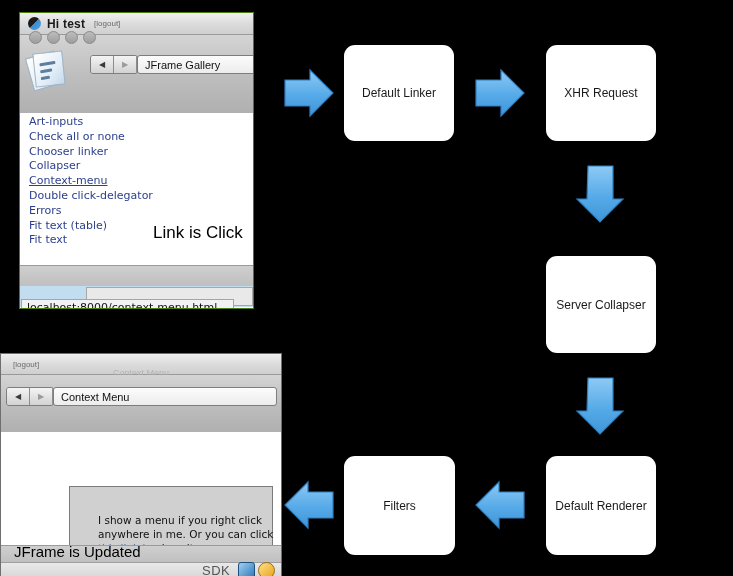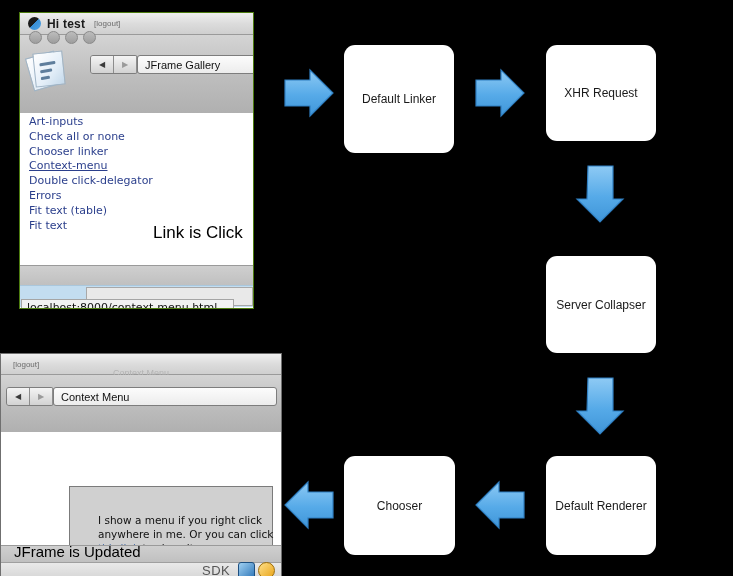--- a/index.html
+++ b/index.html
@@ -293,20 +293,21 @@
     <div class="urlfield" style="left:117px; top:20px; width:140px;">
       <span>JFrame Gallery</span>
     </div>
   </div>
 
   <div class="win-body" style="left:0; top:100px; width:233px; height:152px;">
     <div class="link-list">
       <a>Art-inputs</a>
       <a>Check all or none</a>
       <a>Chooser linker</a>
+      <a>Collapser</a>
       <a class="underlined">Context-menu</a>
       <a>Double click-delegator</a>
       <a>Errors</a>
       <a>Fit text (table)</a>
       <a>Fit text</a>
     </div>
     <div class="overlay-msg" style="left:133px; top:110px;">Link is Click</div>
   </div>
 
   <div class="statusbar" style="left:0; top:252px; width:233px; height:20px;"></div>
@@ -389,31 +390,31 @@
 
   <g>
     <path d="M244 492 L219 492 L219 482 L196 505 L219 528 L219 518 L244 518 Z" fill="url(#arrGrad)" stroke="#2f7fc2" stroke-width="1.2"></path>
   </g>
 
   <g>
     <path d="M53 492 L28 492 L28 482 L5 505 L28 528 L28 518 L53 518 Z" fill="url(#arrGrad)" stroke="#2f7fc2" stroke-width="1.2"></path>
   </g>
 </svg>
 
-<div class="node" style="left:344px; top:45px; width:110px; height:108px;">
+<div class="node" style="left:344px; top:45px; width:110px; height:96px;">
   <span>Default Linker</span>
 </div>
 
 <div class="node" style="left:546px; top:45px; width:110px; height:96px;">
   <span>XHR Request</span>
 </div>
 
 <div class="node" style="left:546px; top:256px; width:110px; height:97px;">
   <span>Server Collapser</span>
 </div>
 
 <div class="node" style="left:546px; top:456px; width:110px; height:99px;">
   <span>Default Renderer</span>
 </div>
 
 <div class="node" style="left:344px; top:456px; width:111px; height:99px;">
-  <span>Chooser</span>
+  <span>Filters</span>
 </div>
 
 </body></html>

